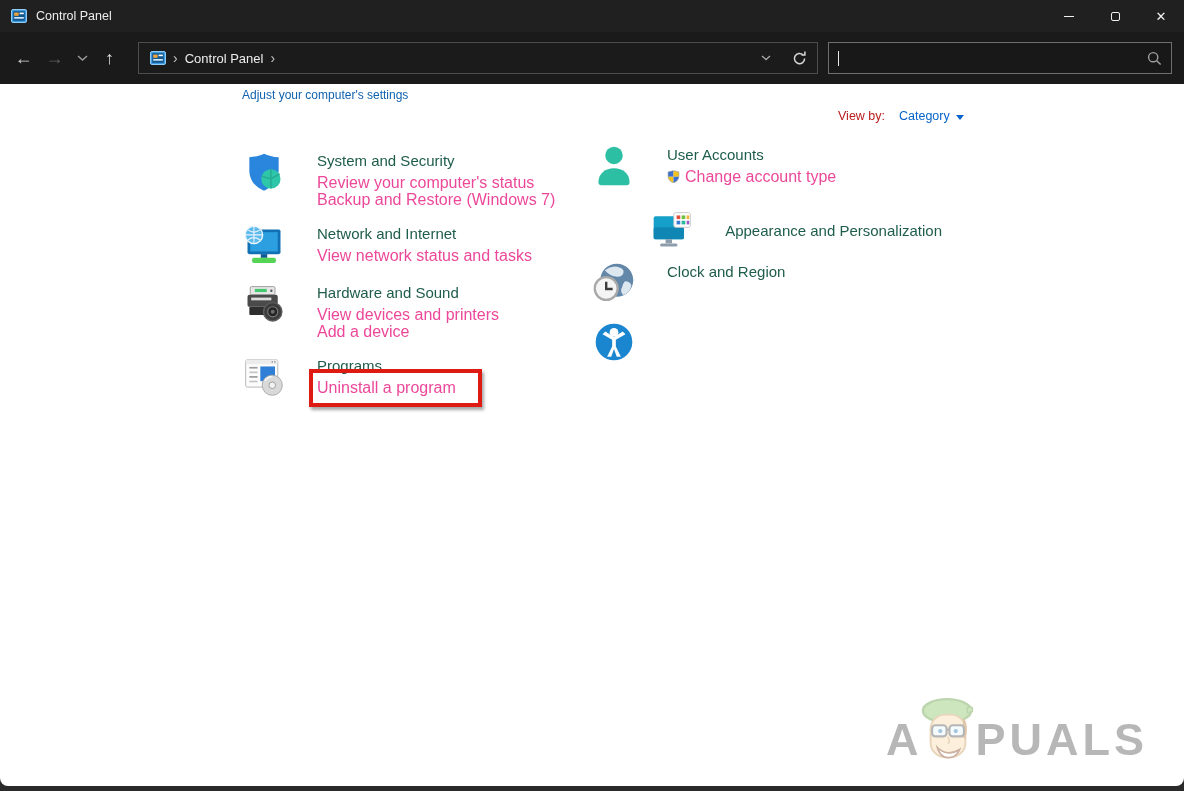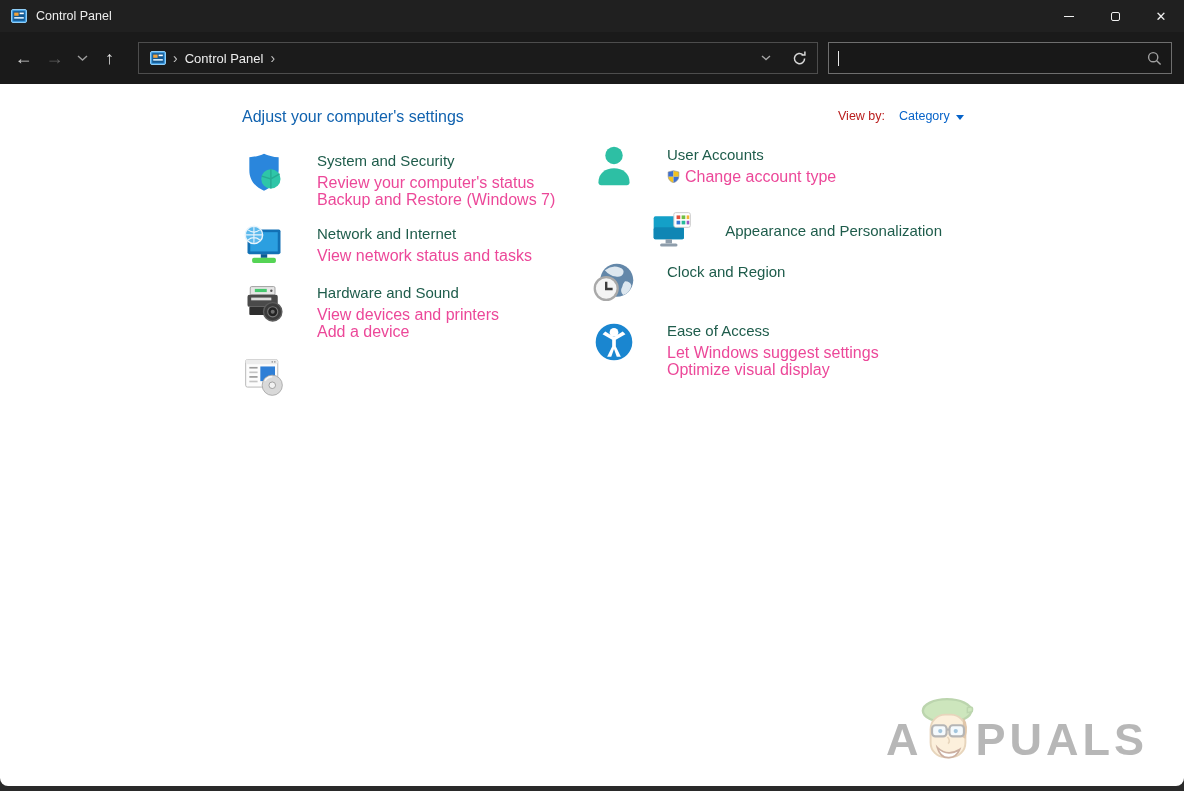--- a/index.html
+++ b/index.html
@@ -52,22 +52,22 @@
     flex:1; background:transparent; border:none; outline:none;
     color:#eee; font-size:13px; font-family:"Liberation Sans",sans-serif; height:100%;
   }
   .search-mag { width:15px; height:15px; flex:none; }
   
   .content {
     position:absolute; top:84px; left:0; right:0; bottom:5px;
     background:#ffffff; border-radius:0 0 8px 8px; overflow:hidden;
   }
   .page-heading {
-    position:absolute; left:242px; top:24px;
-    font-size:16px; color:#1062af; font-weight:normal;
+    position:absolute; left:242px; top:4px;
+    font-size:12px; color:#1062af; font-weight:normal;
   }
   .view-by { position:absolute; left:810px; top:25px; font-size:12.5px; display:flex; align-items:center; }
   .view-by-label { color:#b91c1c; margin-right:14px;margin-left:28px; }
   .view-by-value { color:#0663c9; }
   .dd-triangle {
     width:0; height:0; margin-left:6px; margin-top:2px;
     border-left:4.5px solid transparent; border-right:4.5px solid transparent;
     border-top:5px solid #0663c9; display:inline-block;
   }
   .col { position:absolute; width:350px; }
@@ -265,20 +265,26 @@
             <rect x="8" y="13" width="9" height="1.8" fill="#9a9a9a"></rect>
             <rect x="8" y="18" width="9" height="1.8" fill="#c4c4c4"></rect>
             <rect x="8" y="23" width="9" height="1.8" fill="#9a9a9a"></rect>
             <rect x="8" y="28" width="9" height="1.8" fill="#c4c4c4"></rect>
             <rect x="20" y="12.5" width="16" height="16" fill="#2f7fd6"></rect>
             <circle cx="33" cy="33" r="11" fill="#d9d9d9" stroke="#a8a8a8"></circle>
             <circle cx="33" cy="33" r="3.6" fill="#f2f2f2" stroke="#9a9a9a"></circle>
             <path d="M25 28 a9.5 9.5 0 0 1 8 -4.5" fill="none" stroke="#f5f5f5" stroke-width="2"></path>
           </svg>
         </span>
+    <div class="cat-texts">
+      <a class="cat-title">Programs</a>
+      <div class="cat-links">
+            <div class="cat-link-row"><span class="annotate"><a class="cat-link">Uninstall a program</a><span class="red-box"></span></span></div>
+          </div>
+    </div>
   </div>
     </div>
   <div class="col col-right">
       <div class="section">
     <span class="cat-icon">
           <svg viewBox="0 0 48 48">
             <circle cx="24" cy="12.5" r="9.5" fill="#2dbfa4"></circle>
             <path d="M7 42 c0 -10 7.5 -15.5 17 -15.5 s17 5.5 17 15.5 c0 1.7 -1.3 3 -3 3 H10 c-1.7 0 -3 -1.3 -3 -3 Z" fill="#2dbfa4"></path>
           </svg>
         </span>
@@ -342,27 +348,20 @@
     </div>
   </div>
       <div class="section">
     <span class="cat-icon">
           <svg viewBox="0 0 48 48">
             <circle cx="24" cy="24" r="20" fill="#1a86d0"></circle>
             <circle cx="24" cy="13.5" r="4.8" fill="#fff"></circle>
             <path d="M11.5 15.5 L22 21.5 v7.5 L16.5 40 h4.5 L24 31.5 27 40 h4.5 L26 29 v-7.5 L36.5 15.5 33.5 12.5 24 18.5 14.5 12.5 Z" fill="#fff"></path>
           </svg>
         </span>
-    <div class="cat-texts">
-      <a class="cat-title">Ease of Access</a>
-      <div class="cat-links">
-            <div class="cat-link-row"><a class="cat-link">Let Windows suggest settings</a></div>
-            <div class="cat-link-row"><a class="cat-link">Optimize visual display</a></div>
-          </div>
-    </div>
   </div>
     </div>
 
   <div class="watermark">
     <span class="wm-letter">A</span>
     <span class="wm-mascot">
       <svg viewBox="0 0 60 76" opacity="0.55">
         <ellipse cx="29" cy="15" rx="25" ry="12" fill="#8cc768" stroke="#66a047" stroke-width="2.5"></ellipse>
         <path d="M50 12 q7 -3 5 4 l-5 1 Z" fill="#8cc768" stroke="#66a047" stroke-width="1.5"></path>
         <rect x="12" y="19" width="36" height="44" rx="15" fill="#f8ddb0" stroke="#c99f66" stroke-width="2"></rect>

